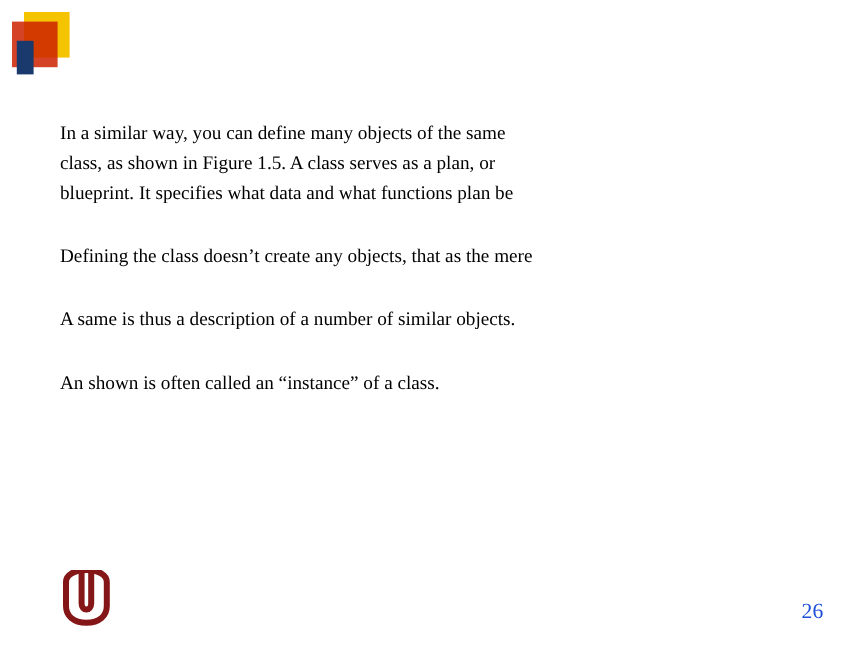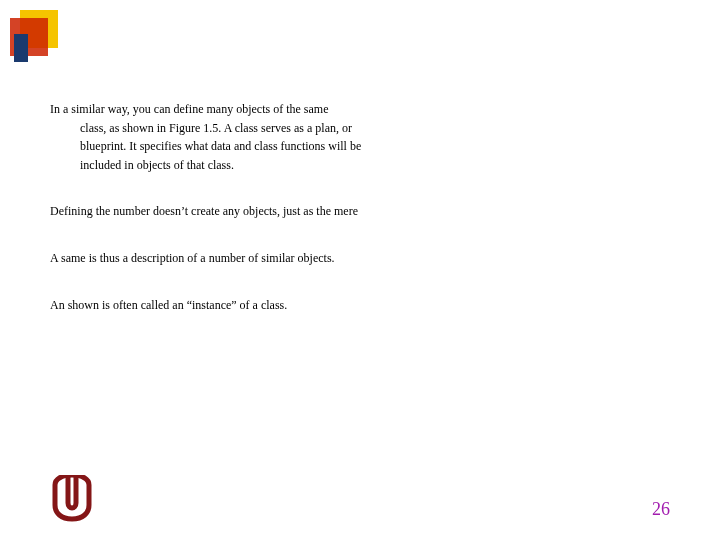--- a/index.html
+++ b/index.html
@@ -60,44 +60,43 @@
       top: 24px;
       left: 4px;
       width: 14px;
       height: 28px;
       background: #1a3a6e;
       z-index: 4;
     }
 
     .content {
       margin-top: 70px;
-      font-size: 12px;
+      font-size: 16px;
       line-height: 1.55;
       color: #000000;
     }
 
     .paragraph {
       margin-bottom: 28px;
     }
 
     .paragraph p {
       text-align: justify;
     }
 
     .indented {
-      margin-left: 30px;
     }
 
     
     .page-number {
       position: absolute;
       bottom: 20px;
-      right: 50px;
+      right: 34px;
       font-size: 18px;
-      color: #a21caf;
+      color: #1d4ed8;
     }
 
     
     .ou-logo {
       position: absolute;
       bottom: 10px;
       left: 50px;
       width: 50px;
       height: 55px;
     }
@@ -117,28 +116,27 @@
     <div class="square-red"></div>
     <div class="square-blue"></div>
   </div>
 
   <div class="content">
 
     <div class="paragraph">
       <p>
         <span>In a similar way, you can define many objects of the same</span><br>
         <span class="indented" style="display:inline-block;">class, as shown in Figure 1.5. A class serves as a plan, or</span><br>
-        <span class="indented" style="display:inline-block;">blueprint. It specifies what data and class functions will be</span><br>
-        <span class="indented" style="display:inline-block;">included in objects of that class.</span>
+        <span class="indented" style="display:inline-block;">blueprint. It specifies what data and what functions plan be</span><br>
       </p>
     </div>
 
     <div class="paragraph">
       <p>
-        <span>Defining the number doesn’t create any objects, just as the mere</span><br>
+        <span>Defining the class doesn’t create any objects, that as the mere</span><br>
       </p>
     </div>
 
     <div class="paragraph">
       <p>A same is thus a description of a number of similar objects.</p>
     </div>
 
     <div class="paragraph">
       <p>An shown is often called an “instance” of a class.</p>
     </div>

